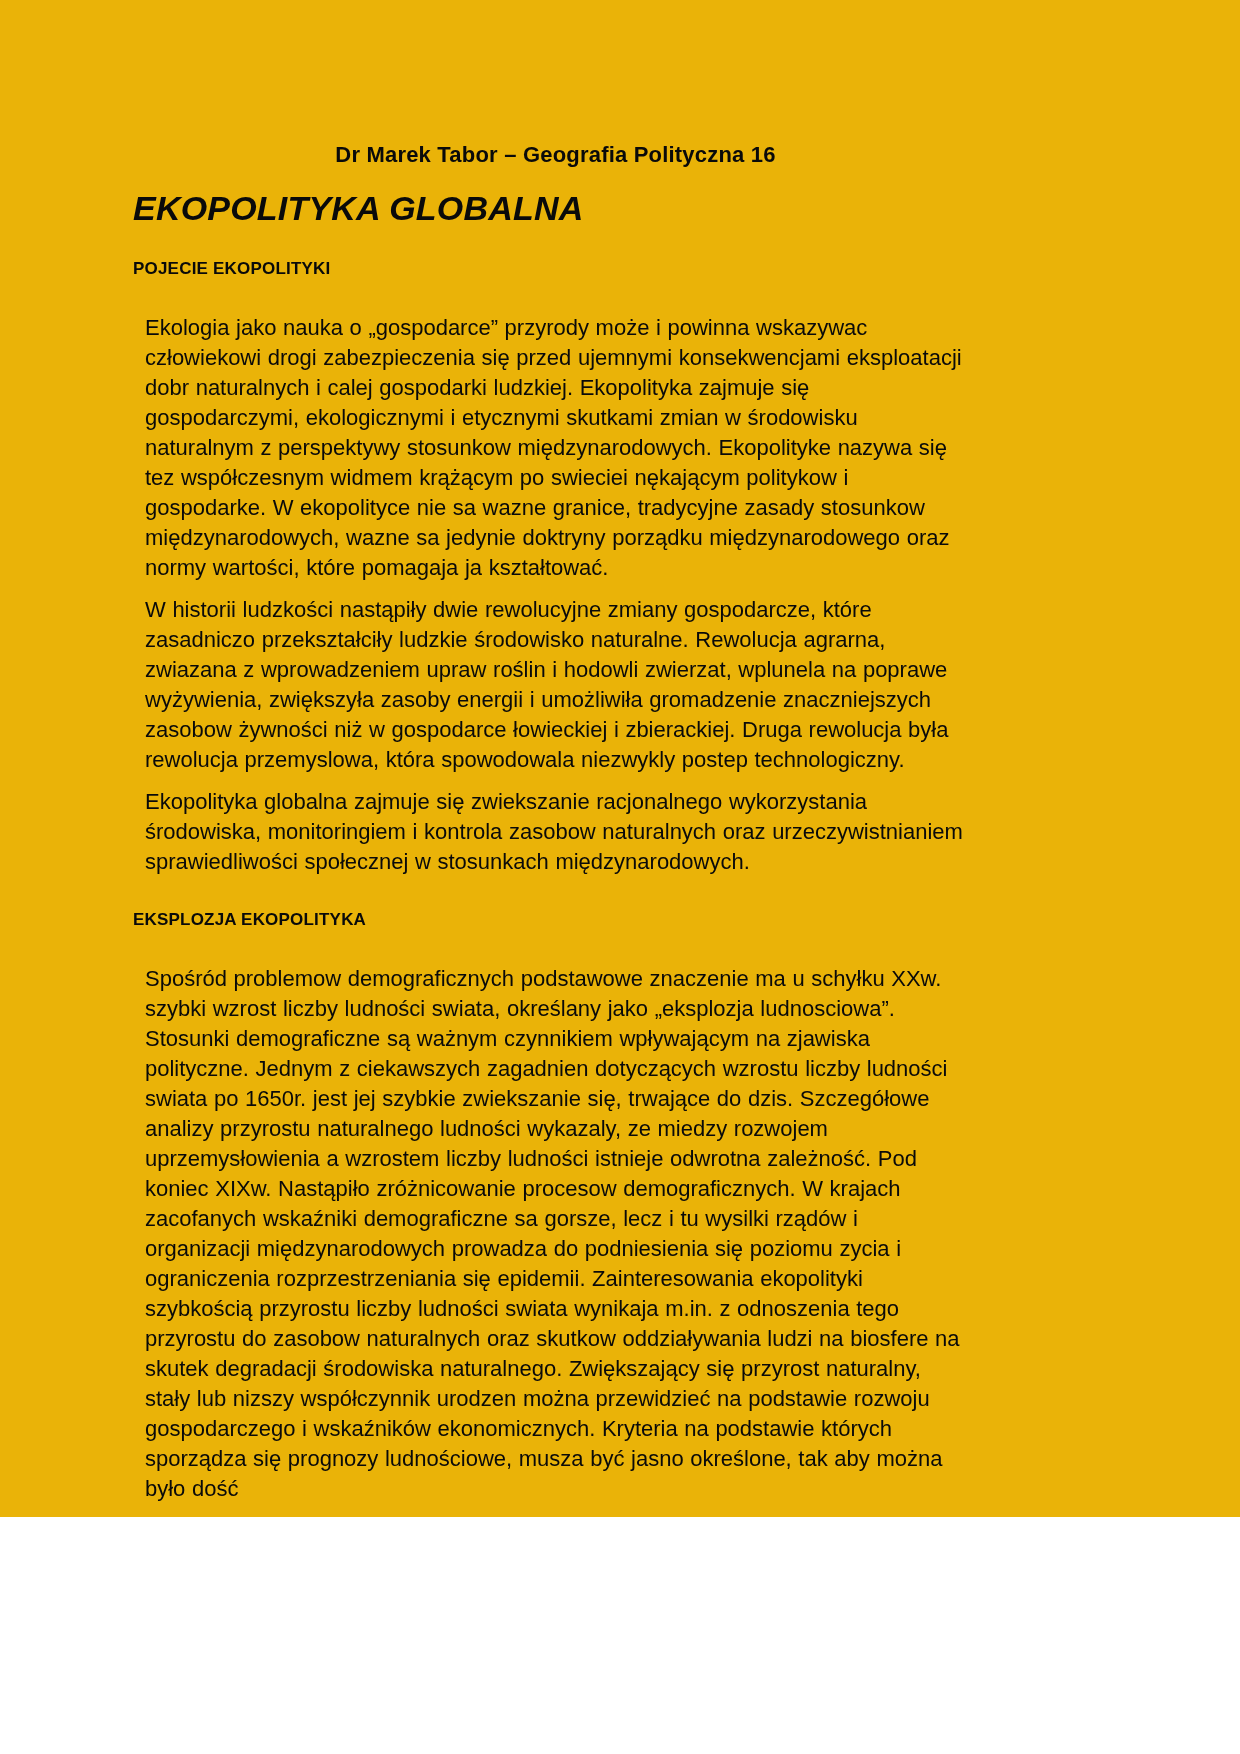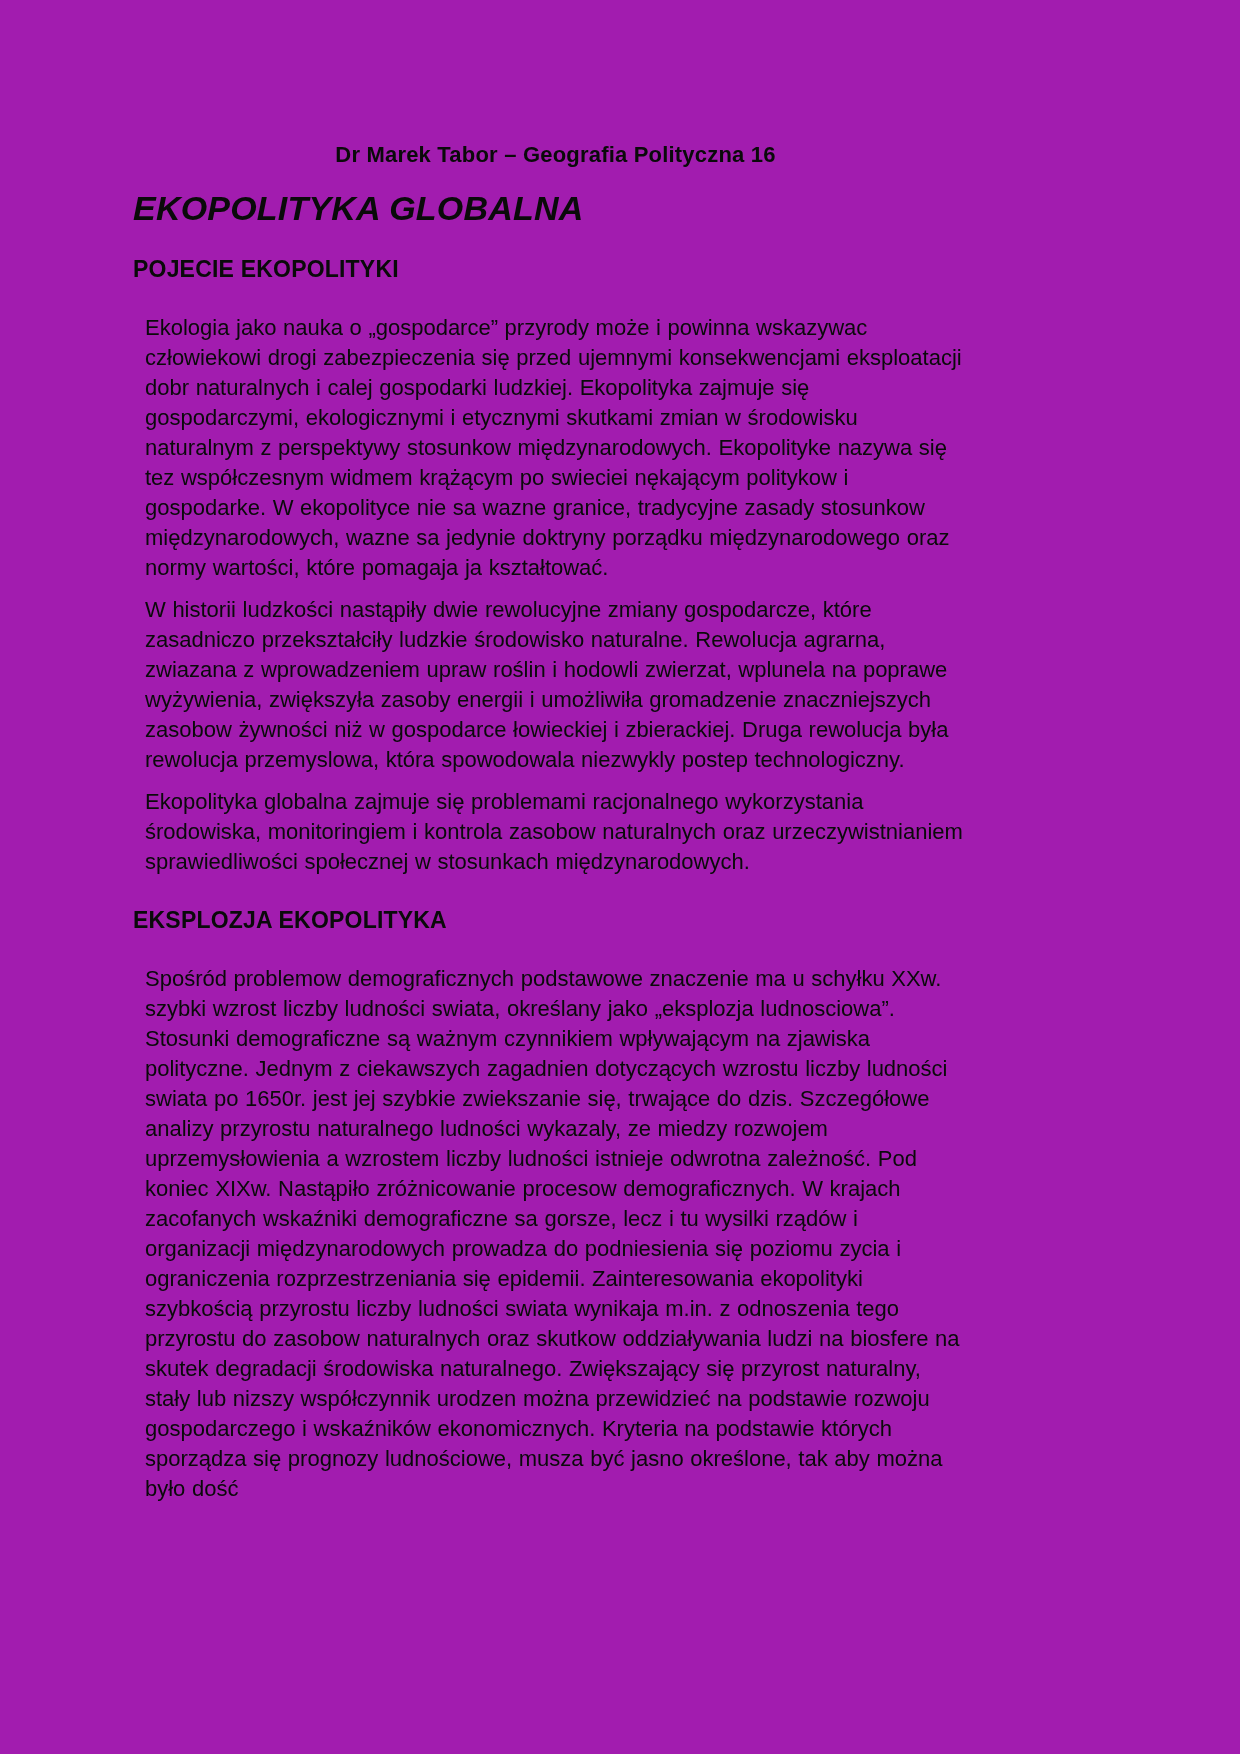--- a/index.html
+++ b/index.html
@@ -3,23 +3,23 @@
 <meta charset="utf-8">
 <style>
   html, body {
     margin: 0;
     padding: 0;
     background: #ffffff;
   }
   .page {
     position: relative;
     width: 1240px;
-    height: 1754px;
+    height: 1517px;
     box-sizing: border-box;
-    background: #a21caf;
+    background: #eab308;
     color: #0a0a0a;
     font-family: "Liberation Sans", "DejaVu Sans", sans-serif;
     padding: 142px 130px 0 133px;
     overflow: hidden;
   }
   .content {
     width: 845px;
   }
   .doc-header {
     font-size: 22px;
@@ -31,21 +31,21 @@
   .doc-title {
     margin: 22px 0 0 0;
     font-size: 34px;
     font-weight: 700;
     font-style: italic;
     line-height: 36px;
     letter-spacing: 0.2px;
   }
   .section-heading {
     margin: 29px 0 30px 0;
-    font-size: 23px;
+    font-size: 17px;
     font-weight: 700;
     line-height: 28px;
     letter-spacing: 0.2px;
   }
   .para {
     margin: 12px;
     font-size: 22px;
     line-height: 30px;
     letter-spacing: 0;
     word-spacing: 0.5px;
@@ -58,21 +58,21 @@
   <div class="content">
 
     <div class="doc-header">Dr Marek Tabor – Geografia Polityczna 16</div>
 
     <h1 class="doc-title">EKOPOLITYKA GLOBALNA</h1>
 
     <section>
       <h2 class="section-heading">POJECIE EKOPOLITYKI</h2>
       <p class="para">Ekologia jako nauka o „gospodarce” przyrody może i powinna wskazywac człowiekowi drogi zabezpieczenia się przed ujemnymi konsekwencjami eksploatacji dobr naturalnych i calej gospodarki ludzkiej. Ekopolityka zajmuje się gospodarczymi, ekologicznymi i etycznymi skutkami zmian w środowisku naturalnym z perspektywy stosunkow międzynarodowych. Ekopolityke nazywa się tez współczesnym widmem krążącym po swieciei nękającym politykow i gospodarke. W ekopolityce nie sa wazne granice, tradycyjne zasady stosunkow międzynarodowych, wazne sa jedynie doktryny porządku międzynarodowego oraz normy wartości, które pomagaja ja kształtować.</p>
       <p class="para">W historii ludzkości nastąpiły dwie rewolucyjne zmiany gospodarcze, które zasadniczo przekształciły ludzkie środowisko naturalne. Rewolucja agrarna, zwiazana z wprowadzeniem upraw roślin i hodowli zwierzat, wplunela na poprawe wyżywienia, zwiększyła zasoby energii i umożliwiła gromadzenie znaczniejszych zasobow żywności niż w gospodarce łowieckiej i zbierackiej. Druga rewolucja była rewolucja przemyslowa, która spowodowala niezwykly postep technologiczny.</p>
-      <p class="para">Ekopolityka globalna zajmuje się problemami racjonalnego wykorzystania środowiska, monitoringiem i kontrola zasobow naturalnych oraz urzeczywistnianiem sprawiedliwości społecznej w stosunkach międzynarodowych.</p>
+      <p class="para">Ekopolityka globalna zajmuje się zwiekszanie racjonalnego wykorzystania środowiska, monitoringiem i kontrola zasobow naturalnych oraz urzeczywistnianiem sprawiedliwości społecznej w stosunkach międzynarodowych.</p>
     </section>
 
     <section>
       <h2 class="section-heading">EKSPLOZJA EKOPOLITYKA</h2>
       <p class="para">Spośród problemow demograficznych podstawowe znaczenie ma u schyłku XXw. szybki wzrost liczby ludności swiata, określany jako „eksplozja ludnosciowa”. Stosunki demograficzne są ważnym czynnikiem wpływającym na zjawiska polityczne. Jednym z ciekawszych zagadnien dotyczących wzrostu liczby ludności swiata po 1650r. jest jej szybkie zwiekszanie się, trwające do dzis. Szczegółowe analizy przyrostu naturalnego ludności wykazaly, ze miedzy rozwojem uprzemysłowienia a wzrostem liczby ludności istnieje odwrotna zależność. Pod koniec XIXw. Nastąpiło zróżnicowanie procesow demograficznych. W krajach zacofanych wskaźniki demograficzne sa gorsze, lecz i tu wysilki rządów i organizacji międzynarodowych prowadza do podniesienia się poziomu zycia i ograniczenia rozprzestrzeniania się epidemii. Zainteresowania ekopolityki szybkością przyrostu liczby ludności swiata wynikaja m.in. z odnoszenia tego przyrostu do zasobow naturalnych oraz skutkow oddziaływania ludzi na biosfere na skutek degradacji środowiska naturalnego. Zwiększający się przyrost naturalny, stały lub nizszy współczynnik urodzen można przewidzieć na podstawie rozwoju gospodarczego i wskaźników ekonomicznych. Kryteria na podstawie których sporządza się prognozy ludnościowe, musza być jasno określone, tak aby można było dość</p>
     </section>
 
   </div>
 </div>
 

